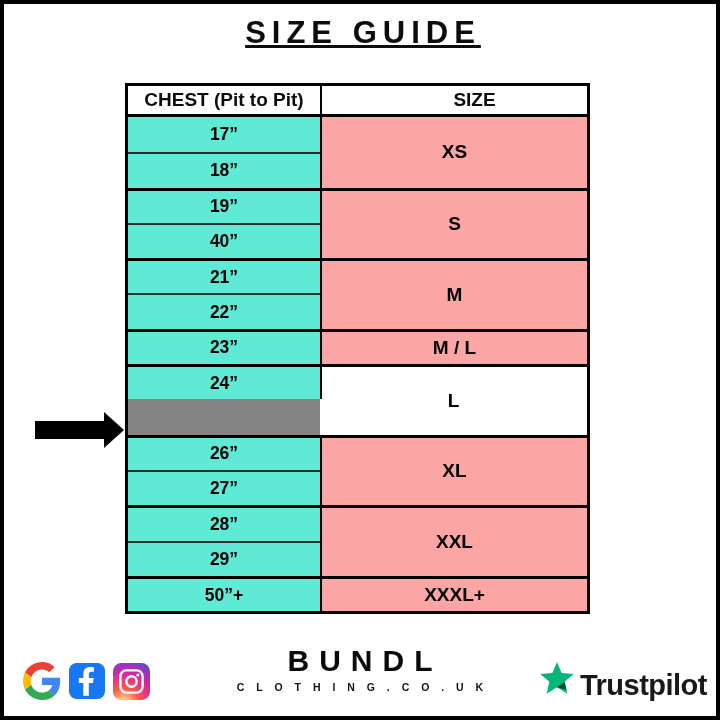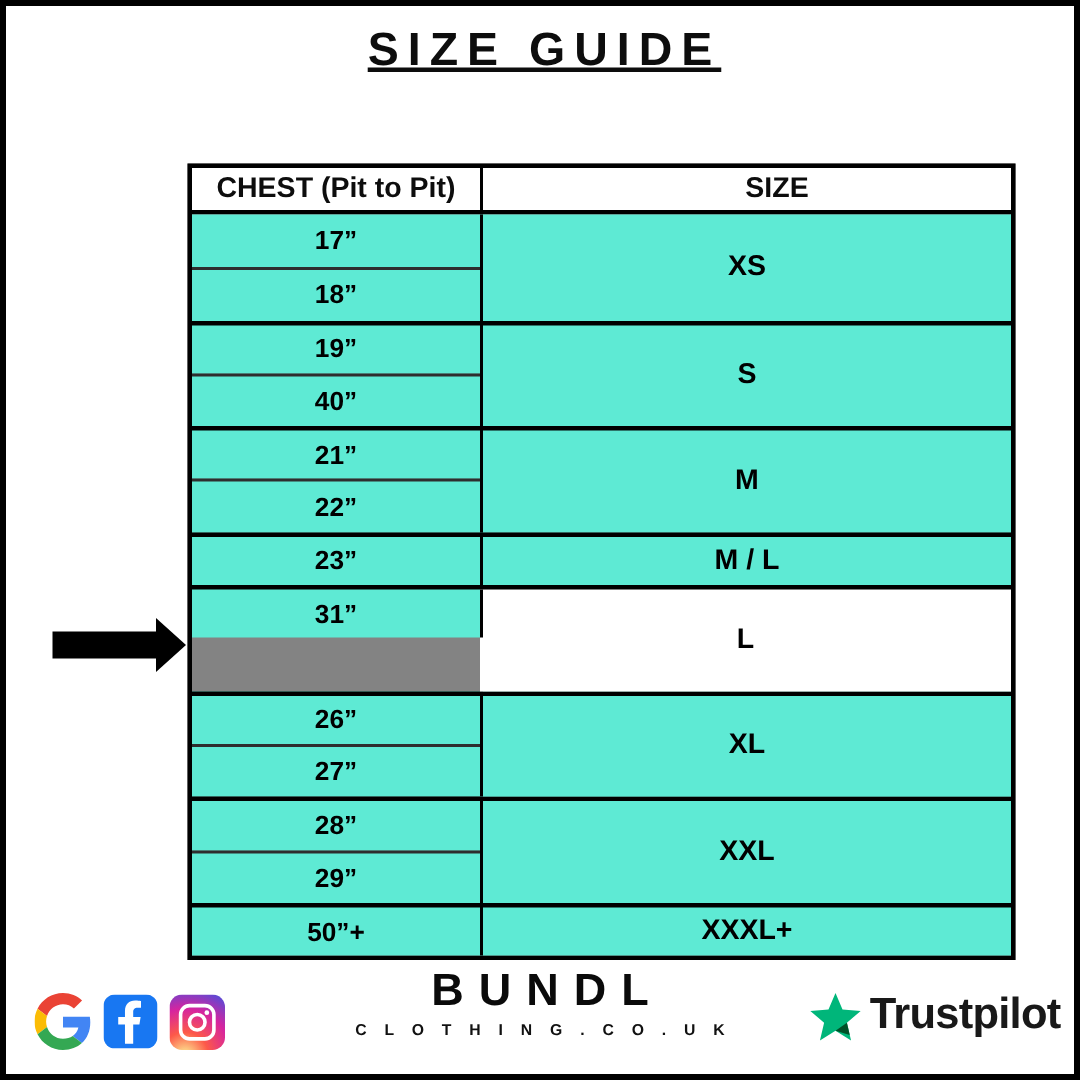--- a/index.html
+++ b/index.html
@@ -11,33 +11,33 @@
   }
   .frame{position:absolute;inset:0;border:4px solid #000;pointer-events:none;z-index:50;}
 
   
   .titles{position:absolute;top:0;left:0;right:0;text-align:center;text-decoration:underline;}
   .title{padding-top:15px;font-size:31px;font-weight:800;letter-spacing:6px;text-indent:6px;}
   .subtitle{margin-top:11px;font-size:13px;font-weight:700;letter-spacing:5px;text-indent:5px;}
 
   
   .size-table{
-    position:absolute;left:125px;top:109px;width:552px;
+    position:absolute;left:125px;top:83px;width:465px;
     display:grid;grid-template-columns:192px 1fr;
     grid-template-rows:31px repeat(14,35.3px);
     border:3px solid #000;background:#838383;
   }
   .cell{display:flex;align-items:center;justify-content:center;}
   .hdr{background:#fff;font-size:19px;font-weight:700;}
   .c1{grid-column:1;}
   .c2{grid-column:2;border-left:2px solid #000;}
   .hdr.c1{border-bottom:3px solid #000;}
   .hdr.c2{border-bottom:3px solid #000;padding-left:40px;}
   .chest{background:#5eead4;font-size:17.5px;font-weight:700;color:#000;}
-  .size{background:#5eead4;font-size:19px;font-weight:700;color:#000;}
+  .size{background:#fca5a5;font-size:19px;font-weight:700;color:#000;}
   .thin-top{border-top:2px solid #2e2e2e;}
   .thick-top{border-top:3px solid #000;}
   .white{background:#ffffff;}
   .l-cell{border-left:none;position:relative;}
   .l-cell::before{
     content:"";position:absolute;left:0;top:0;width:2px;height:32.3px;background:#000;
   }
 
   
   .arrow{position:absolute;left:35px;top:412px;width:89px;height:36px;}
@@ -47,42 +47,42 @@
     border-top:18px solid transparent;border-bottom:18px solid transparent;
     border-left:20px solid #000;
   }
 
   
   .social{position:absolute;left:23px;top:662px;display:flex;align-items:center;gap:8px;}
   .social svg{display:block;}
   .brand{position:absolute;left:0;right:0;top:644px;text-align:center;}
   .brand-name{font-size:30px;font-weight:800;letter-spacing:10px;text-indent:10px;color:#0a0a0a;}
   .brand-sub{margin-top:3px;font-size:10.5px;font-weight:700;letter-spacing:4.5px;text-indent:4.5px;color:#111;}
-  .trustpilot{position:absolute;right:13px;top:660px;display:flex;align-items:flex-start;gap:4px;}
+  .trustpilot{position:absolute;right:13px;top:660px;display:flex;align-items:flex-end;gap:4px;}
   .trustpilot-word{font-size:29px;font-weight:700;color:#191919;letter-spacing:-0.5px;}
 </style>
 </head>
 <body>
 
 <div class="titles">
   <div class="title">SIZE GUIDE</div>
 </div>
 
 <div class="size-table">
   <div class="cell hdr c1" style="grid-row:1">CHEST (Pit to Pit)</div>
   <div class="cell hdr c2" style="grid-row:1">SIZE</div>
 
   <div class="cell chest c1" style="grid-row:2">17”</div>
   <div class="cell chest c1 thin-top" style="grid-row:3">18”</div>
   <div class="cell chest c1 thick-top" style="grid-row:4">19”</div>
   <div class="cell chest c1 thin-top" style="grid-row:5">40”</div>
   <div class="cell chest c1 thick-top" style="grid-row:6">21”</div>
   <div class="cell chest c1 thin-top" style="grid-row:7">22”</div>
   <div class="cell chest c1 thick-top" style="grid-row:8">23”</div>
-  <div class="cell chest c1 thick-top" style="grid-row:9">31”</div>
+  <div class="cell chest c1 thick-top" style="grid-row:9">24”</div>
   <div class="cell chest c1 thick-top" style="grid-row:11">26”</div>
   <div class="cell chest c1 thin-top" style="grid-row:12">27”</div>
   <div class="cell chest c1 thick-top" style="grid-row:13">28”</div>
   <div class="cell chest c1 thin-top" style="grid-row:14">29”</div>
   <div class="cell chest c1 thick-top" style="grid-row:15">50”+</div>
 
   <div class="cell size c2" style="grid-row:2/span 2">XS</div>
   <div class="cell size c2 thick-top" style="grid-row:4/span 2">S</div>
   <div class="cell size c2 thick-top" style="grid-row:6/span 2">M</div>
   <div class="cell size c2 thick-top" style="grid-row:8">M / L</div>

